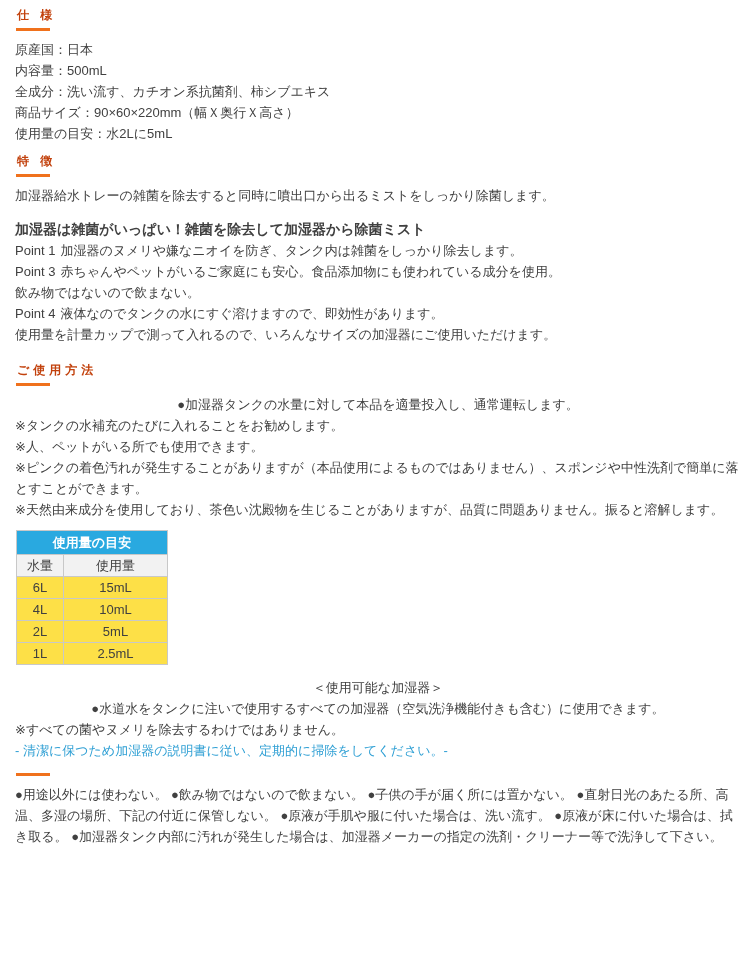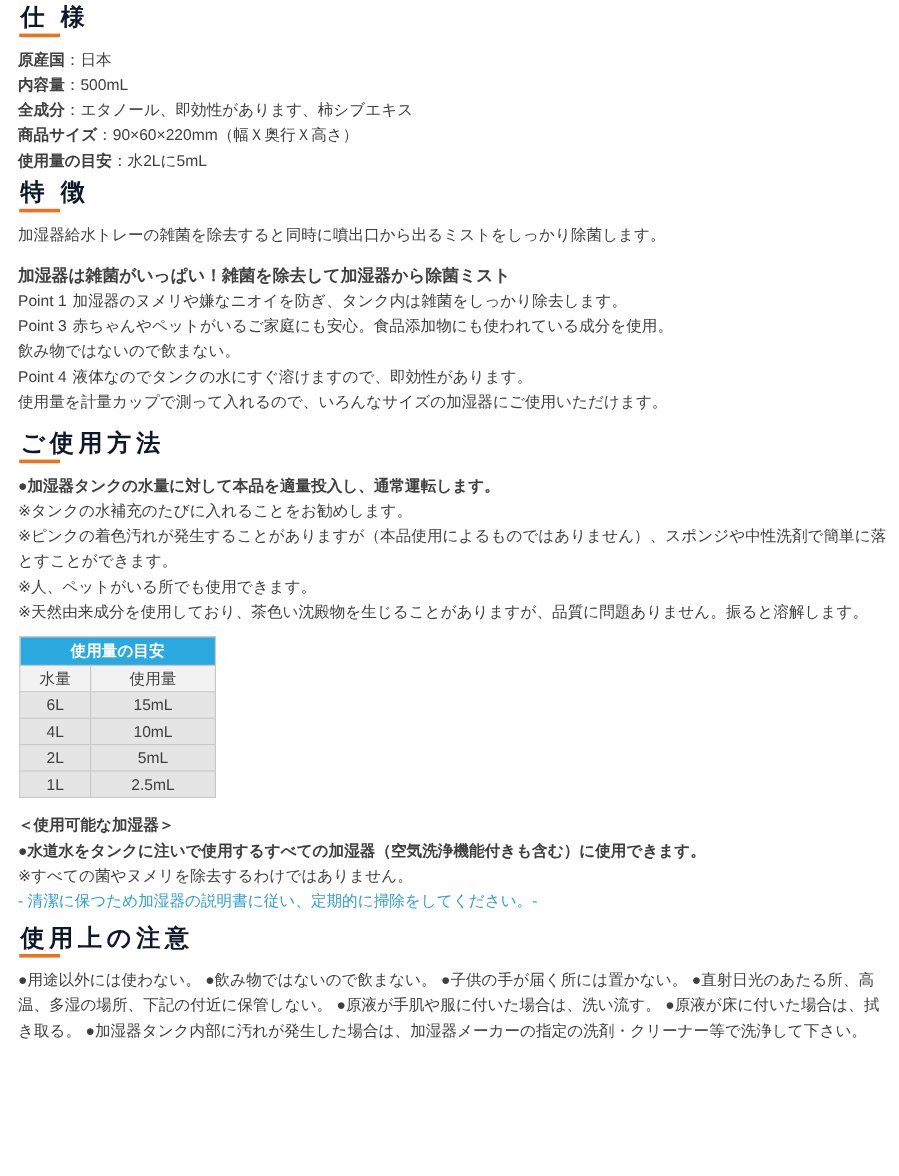--- a/index.html
+++ b/index.html
@@ -15,38 +15,38 @@
     width: 749px;
     height: 980px;
     overflow: hidden;
     font-family: "Liberation Sans", "DejaVu Sans", sans-serif;
     font-size: 13px;
     line-height: 21px;
     color: var(--body-text, #404040);
     padding: 6px 8px 0 15px;
   }
   .section-heading {
-    font-size: 20px;
+    font-size: 12px;
     font-weight: bold;
     letter-spacing: 4px;
-    color: #0f172a;
+    color: #c2410c;
     line-height: 18px;
     margin: 0 0 4px 2px;
   }
   .heading-underline {
     width: 34px;
     height: 3px;
     background: var(--accent-orange, #f0711c);
     margin: 0 0 8px 1px;
   }
   .sec-features { margin-top: 8px; }
   .sec-usage { margin-top: 16px; }
   .sec-cautions { margin-top: 12px; }
   p { margin: 0; }
-  .bold { font-weight: bold; }
+  .bold { font-weight: normal; text-align: center; }
   .features-intro { margin-bottom: 13px; }
   .features-subheading { font-weight: bold; font-size: 14px; }
   .point-prefix { font-weight: normal; }
   .point-prefix:not(:empty) { margin-right: 5px; }
   .dose-table {
     border-collapse: collapse;
     margin: 10px 0 0 1px;
     text-align: center;
     font-size: 13px;
   }
@@ -58,22 +58,22 @@
     background: var(--table-header-blue, #29a9e0);
     color: #ffffff;
     font-weight: bold;
     height: 24px;
   }
   .dose-table .tbl-sub {
     background: #f2f2f2;
     font-weight: normal;
     height: 22px;
   }
-  .dose-table td { height: 21px; background: #e5e5e5; margin-left: 48px; }
-  .col-water { width: 59px; }
+  .dose-table td { height: 21px; background: #fde047; margin-left: 48px; }
+  .col-water { width: 47px; }
   .col-amount { width: 104px; }
   .compatible-block { margin-top: 12px; }
   .note-blue { color: var(--note-blue, #2e9fd4); }
   .caution-para { margin-bottom: 0; }
   .emergency-para { margin-top: 14px; }
   .emergency-label { font-weight: bold; }
   .emergency-label:not(:empty) { margin-right: 4px; }
 </style>
 </head>
 <body>
@@ -82,21 +82,21 @@
   <h2 class="section-heading">仕 様</h2>
   <div class="heading-underline"></div>
 
   <p>
     <span class="bold">原産国</span><span>：</span><span>日本</span>
   </p>
   <p>
     <span class="bold">内容量</span><span>：</span><span>500mL</span>
   </p>
   <p>
-    <span class="bold">全成分</span><span>：</span><span>エタノール、即効性があります、柿シブエキス</span>
+    <span class="bold">全成分</span><span>：</span><span>洗い流す、カチオン系抗菌剤、柿シブエキス</span>
   </p>
   <p>
     <span class="bold">商品サイズ</span><span>：</span><span>90×60×220mm（幅Ｘ奥行Ｘ高さ）</span>
   </p>
   <p>
     <span class="bold">使用量の目安</span><span>：</span><span>水2Lに5mL</span>
   </p>
 </section>
 
 <section class="sec-features">
@@ -122,22 +122,22 @@
     <span class="point-prefix"></span><span>使用量を計量カップで測って入れるので、いろんなサイズの加湿器にご使用いただけます。</span>
   </p>
 </section>
 
 <section class="sec-usage">
   <h2 class="section-heading">ご使用方法</h2>
   <div class="heading-underline"></div>
 
   <p class="bold">●加湿器タンクの水量に対して本品を適量投入し、通常運転します。</p>
   <p>※タンクの水補充のたびに入れることをお勧めします。</p>
+  <p>※人、ペットがいる所でも使用できます。</p>
   <p>※ピンクの着色汚れが発生することがありますが（本品使用によるものではありません）、スポンジや中性洗剤で簡単に落とすことができます。</p>
-  <p>※人、ペットがいる所でも使用できます。</p>
   <p>※天然由来成分を使用しており、茶色い沈殿物を生じることがありますが、品質に問題ありません。振ると溶解します。</p>
 
   <table class="dose-table">
     <thead>
       <tr>
         <th class="tbl-title" colspan="2">使用量の目安</th>
       </tr>
       <tr>
         <th class="tbl-sub col-water">水量</th>
         <th class="tbl-sub col-amount">使用量</th>
@@ -165,18 +165,17 @@
 
   <div class="compatible-block">
     <p class="bold">＜使用可能な加湿器＞</p>
     <p class="bold">●水道水をタンクに注いで使用するすべての加湿器（空気洗浄機能付きも含む）に使用できます。</p>
     <p>※すべての菌やヌメリを除去するわけではありません。</p>
     <p class="note-blue">- 清潔に保つため加湿器の説明書に従い、定期的に掃除をしてください。-</p>
   </div>
 </section>
 
 <section class="sec-cautions">
-  <h2 class="section-heading">使用上の注意</h2>
   <div class="heading-underline"></div>
 
   <p class="caution-para">●用途以外には使わない。 ●飲み物ではないので飲まない。 ●子供の手が届く所には置かない。 ●直射日光のあたる所、高温、多湿の場所、下記の付近に保管しない。 ●原液が手肌や服に付いた場合は、洗い流す。 ●原液が床に付いた場合は、拭き取る。 ●加湿器タンク内部に汚れが発生した場合は、加湿器メーカーの指定の洗剤・クリーナー等で洗浄して下さい。</p>
 
 </section>
 
 </body></html>

